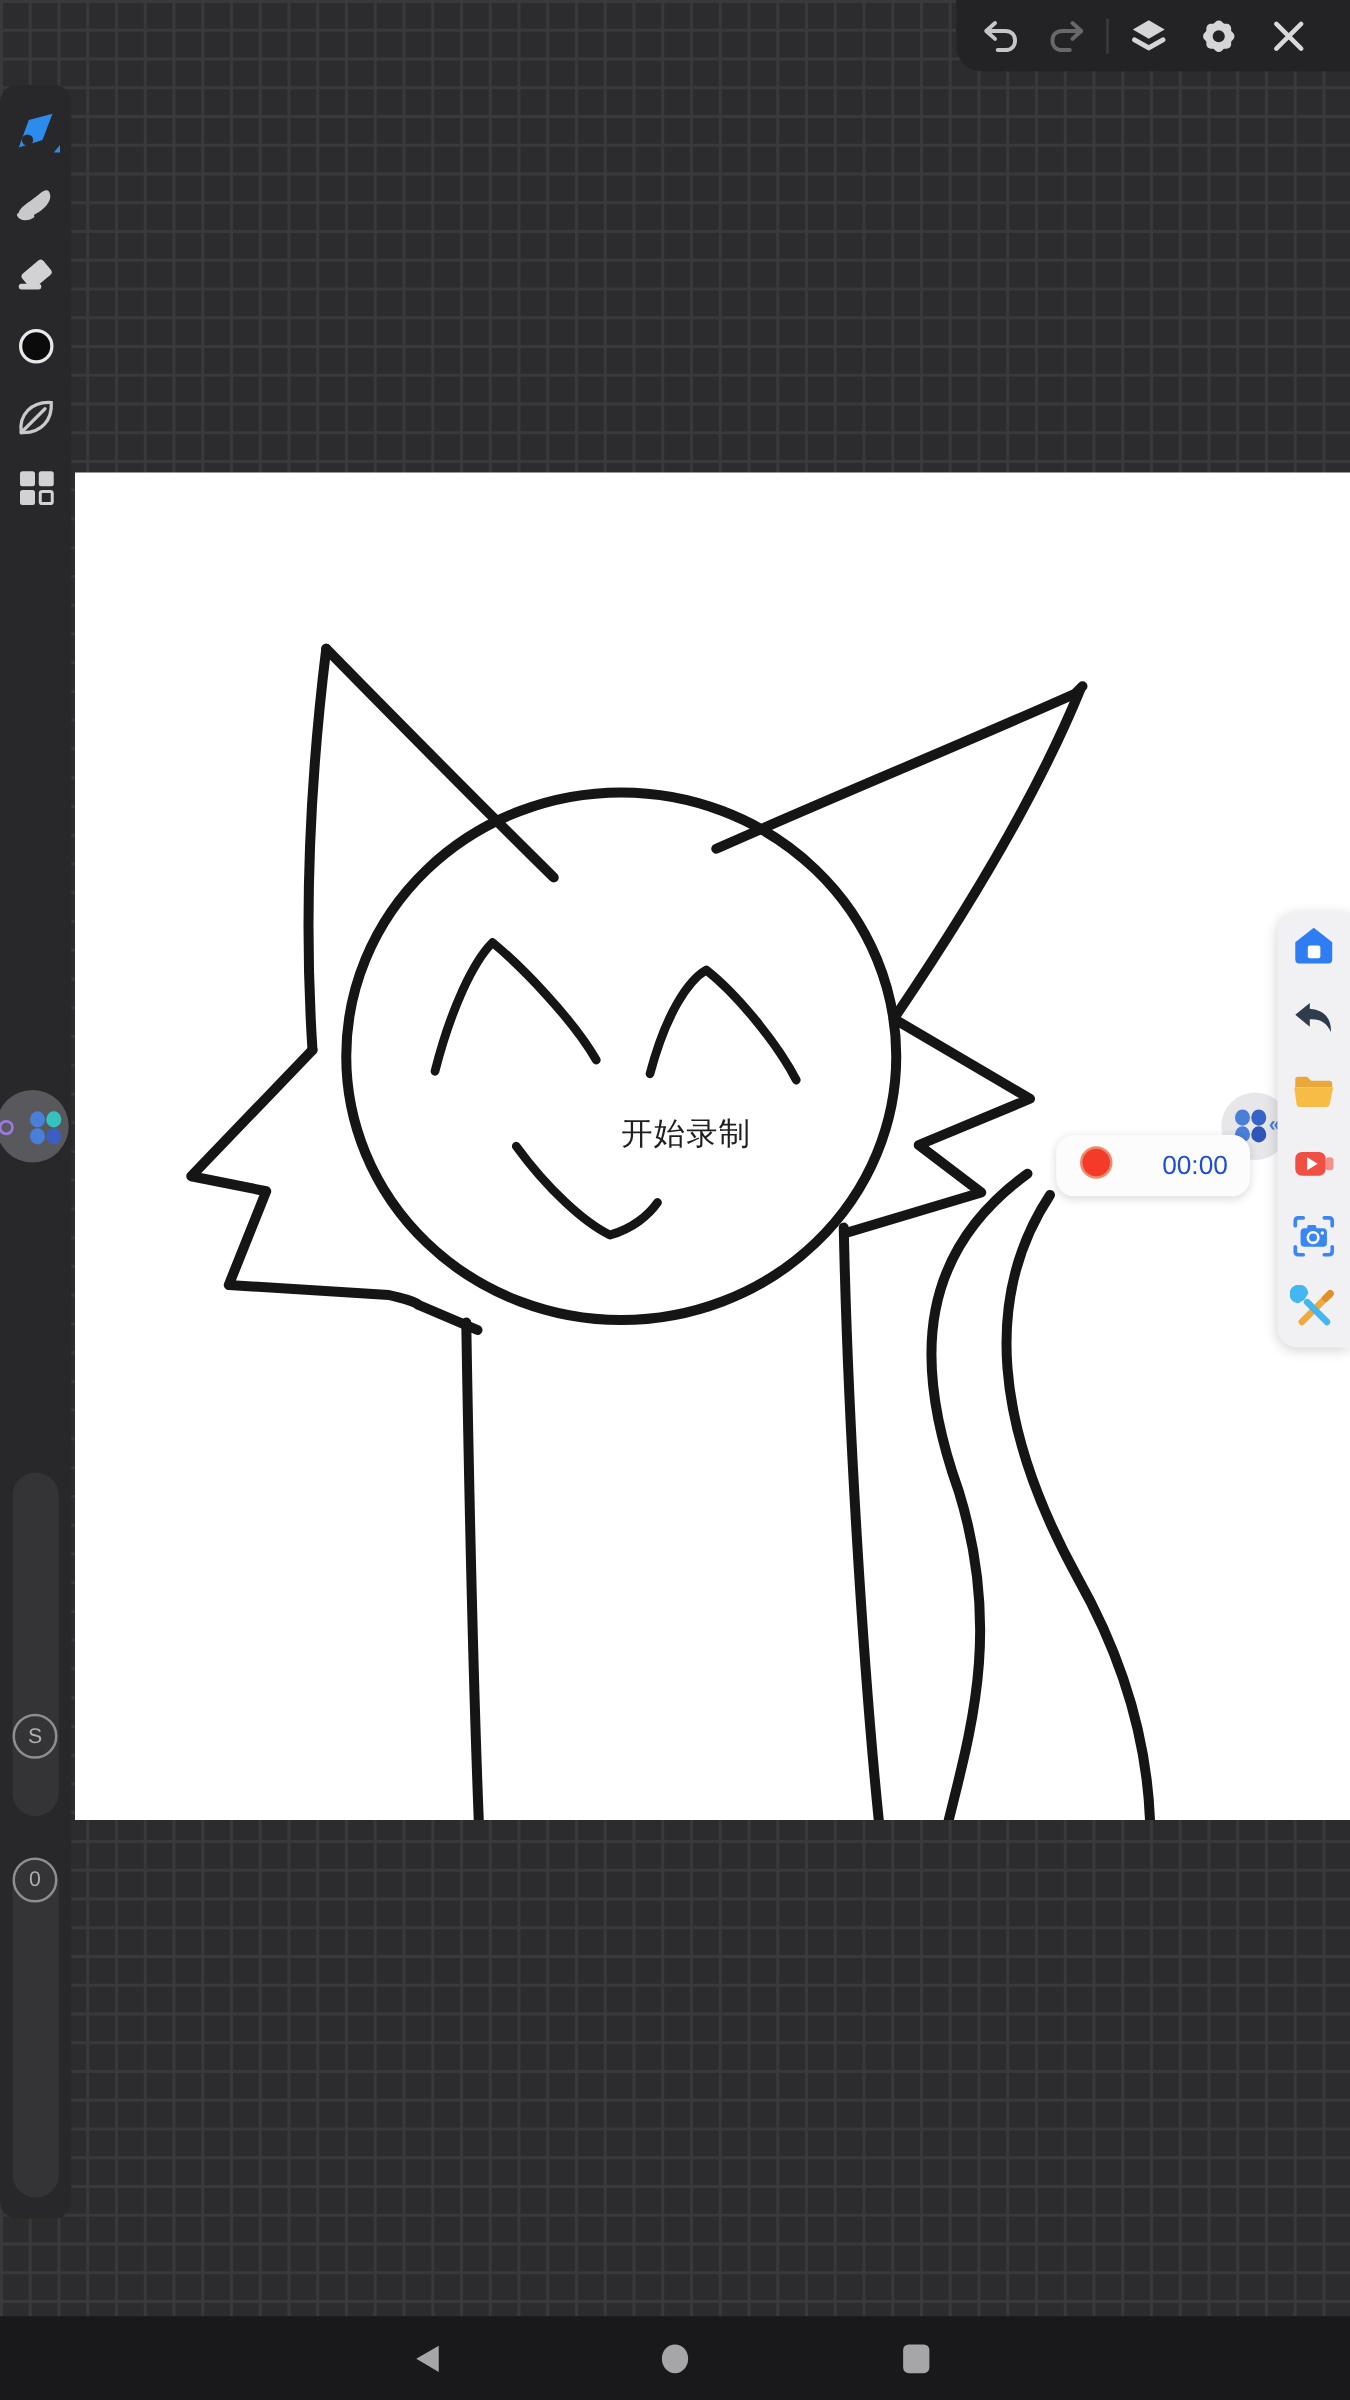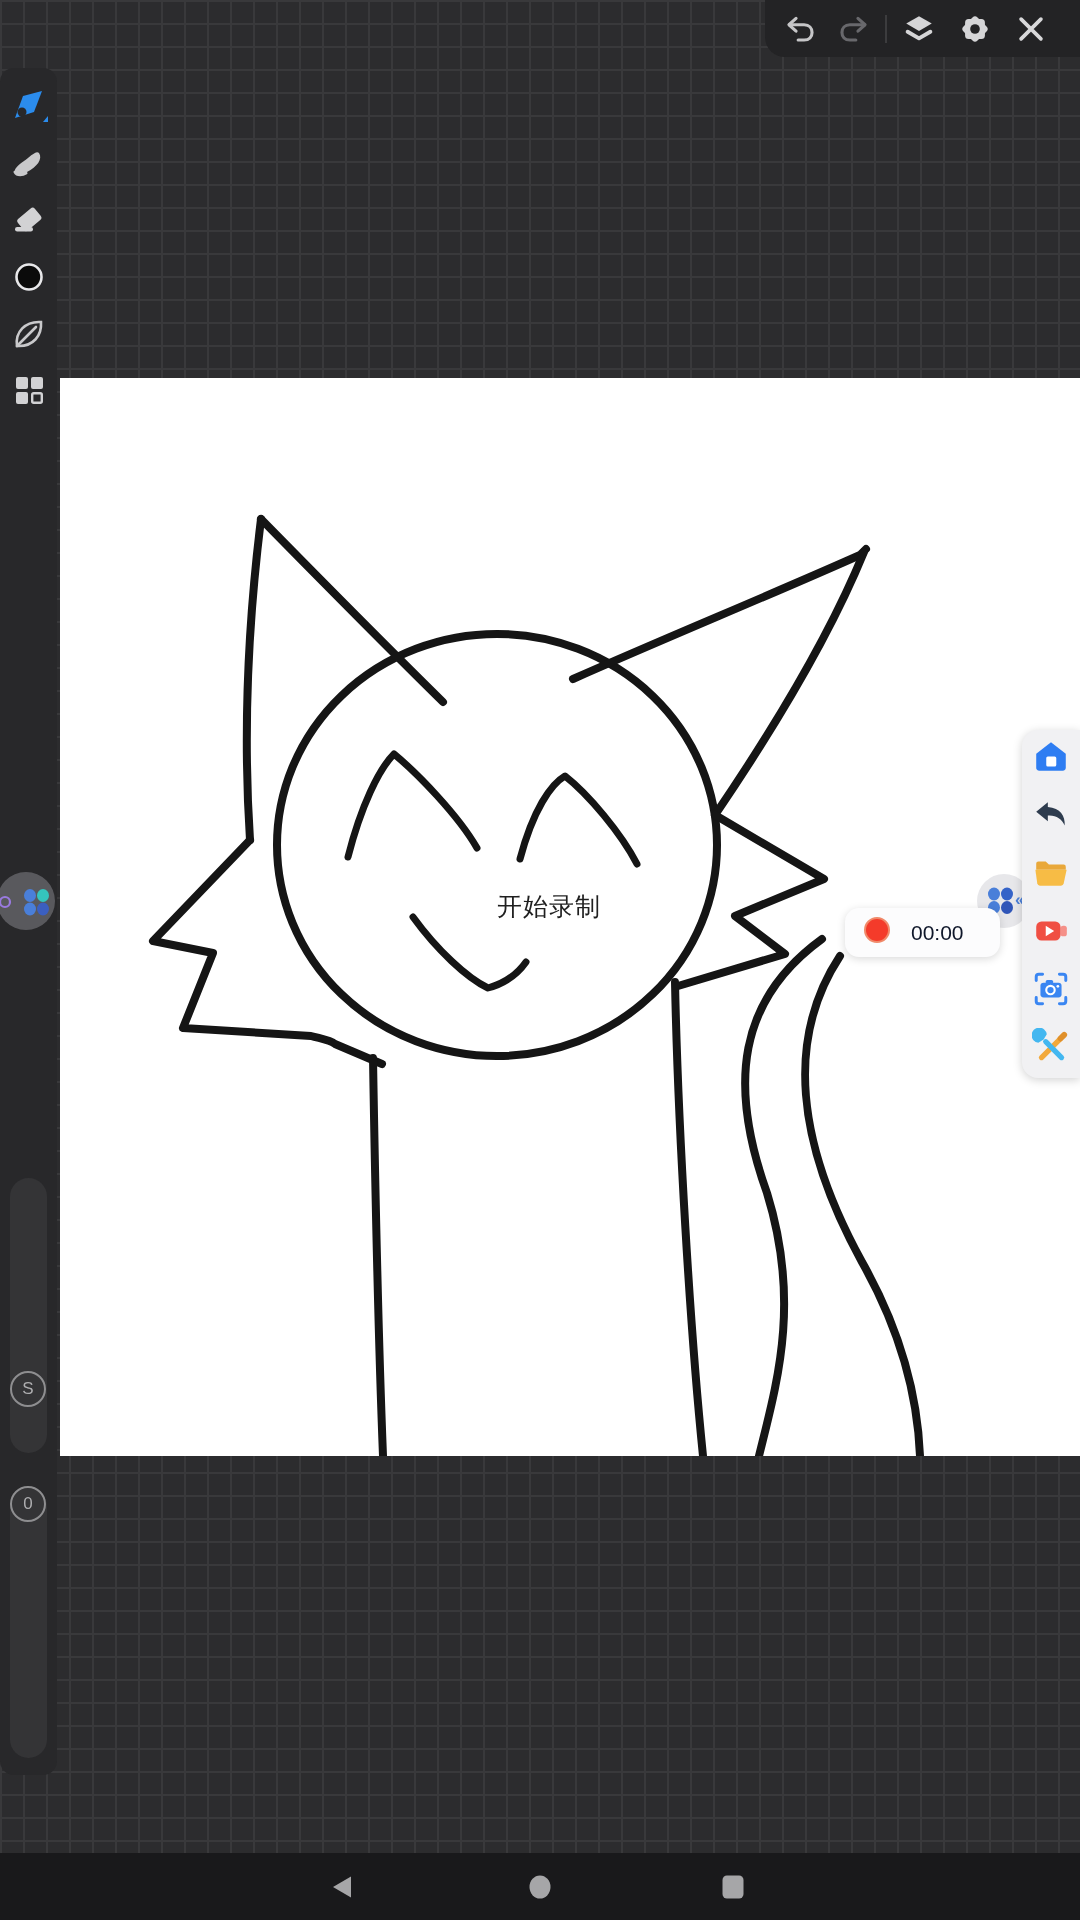--- a/index.html
+++ b/index.html
@@ -26,22 +26,22 @@
     color:#aeaeb0;font-size:17px;display:flex;align-items:center;justify-content:center;}
   
   .bubble-left{left:-3px;top:872px;width:58px;height:58px;border-radius:50%;background:rgba(145,145,150,.48);}
   .bubble-right{left:977px;top:874px;width:54px;height:54px;border-radius:50%;background:rgba(228,228,232,.9);}
   .chev{position:absolute;left:38px;top:16px;font-size:17px;font-weight:bold;color:#4a7fd9;letter-spacing:-2px;}
   
   .pill{left:845px;top:908px;width:155px;height:49px;background:#fcfcfd;border-radius:14px;
     box-shadow:0 2px 8px rgba(0,0,0,.15);}
   .rec-dot{position:absolute;left:19px;top:9px;width:26px;height:26px;border-radius:50%;
     background:#f43b2a;border:2px solid #f08a6a;box-sizing:border-box;}
-  .timer{position:absolute;left:66px;top:0;width:90px;height:49px;line-height:49px;text-align:left;
-    font-size:21px;color:#0f172a;}
+  .timer{position:absolute;left:66px;top:0;width:90px;height:49px;line-height:49px;text-align:center;
+    font-size:21px;color:#1d4ed8;}
   
   .righttb{left:1022px;top:730px;width:58px;height:348px;background:#f1f1f3;border-radius:16px 0 0 16px;
     box-shadow:0 2px 10px rgba(0,0,0,.18);}
   .rt-btn{position:absolute;left:7px;width:44px;height:44px;display:flex;align-items:center;justify-content:center;}
   
   .navbar{left:0;top:1853px;width:1080px;height:67px;background:#19191b;}
   .nav-btn{position:absolute;top:0;width:80px;height:67px;display:flex;align-items:center;justify-content:center;}
 </style>
 </head>
 <body>

